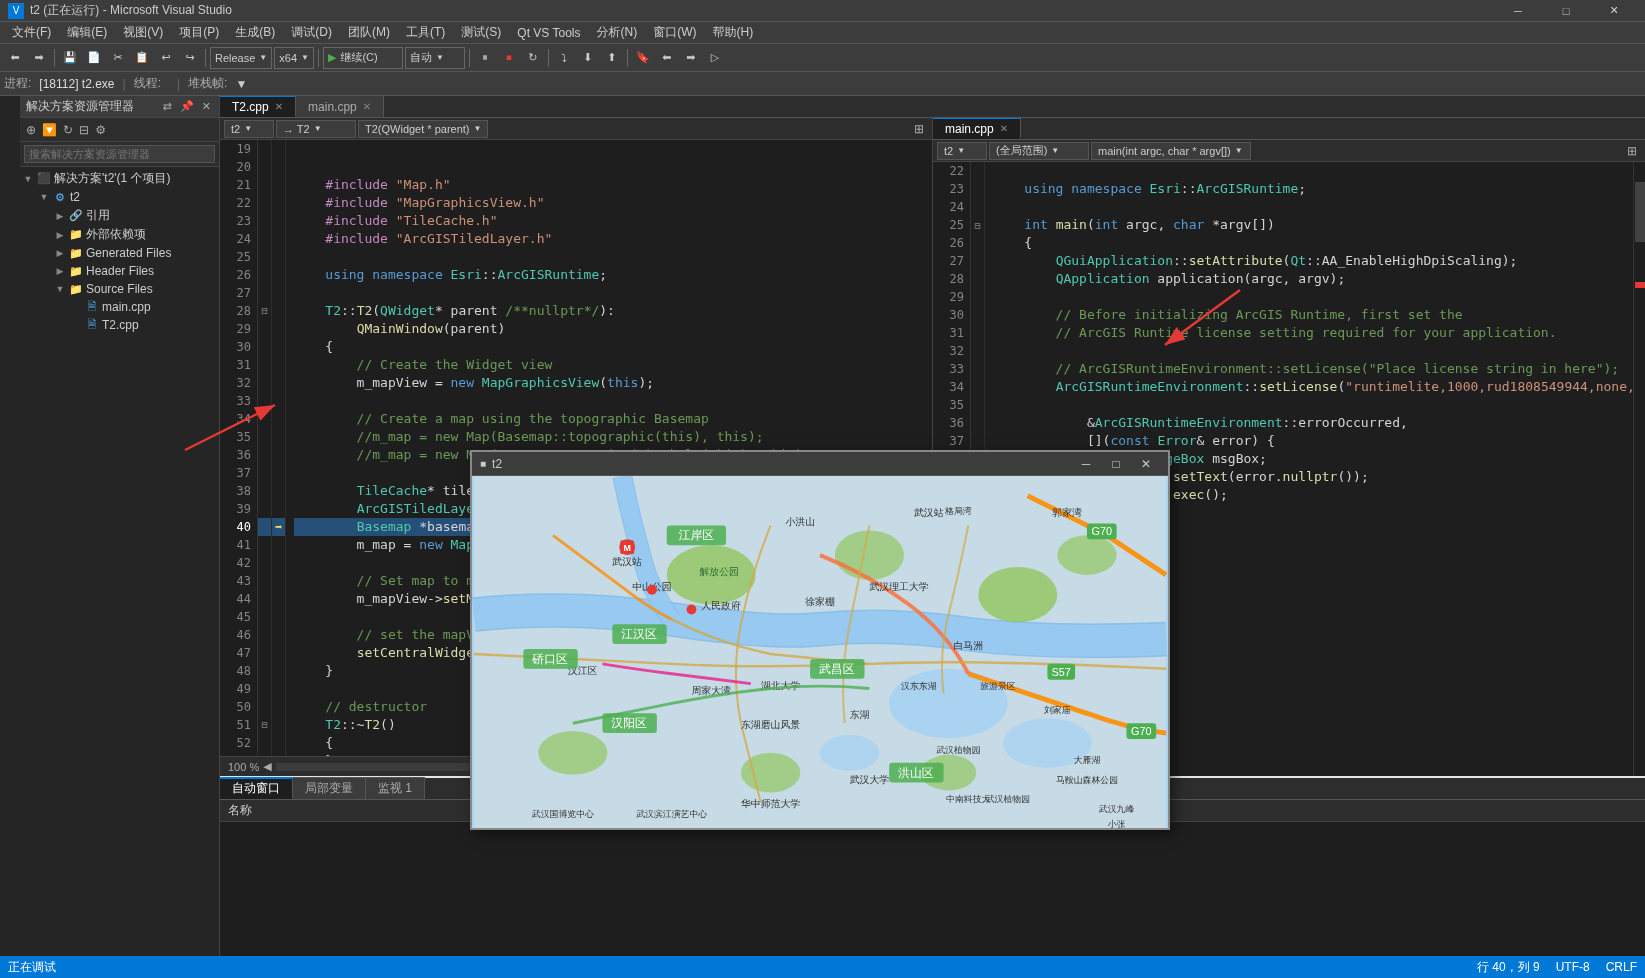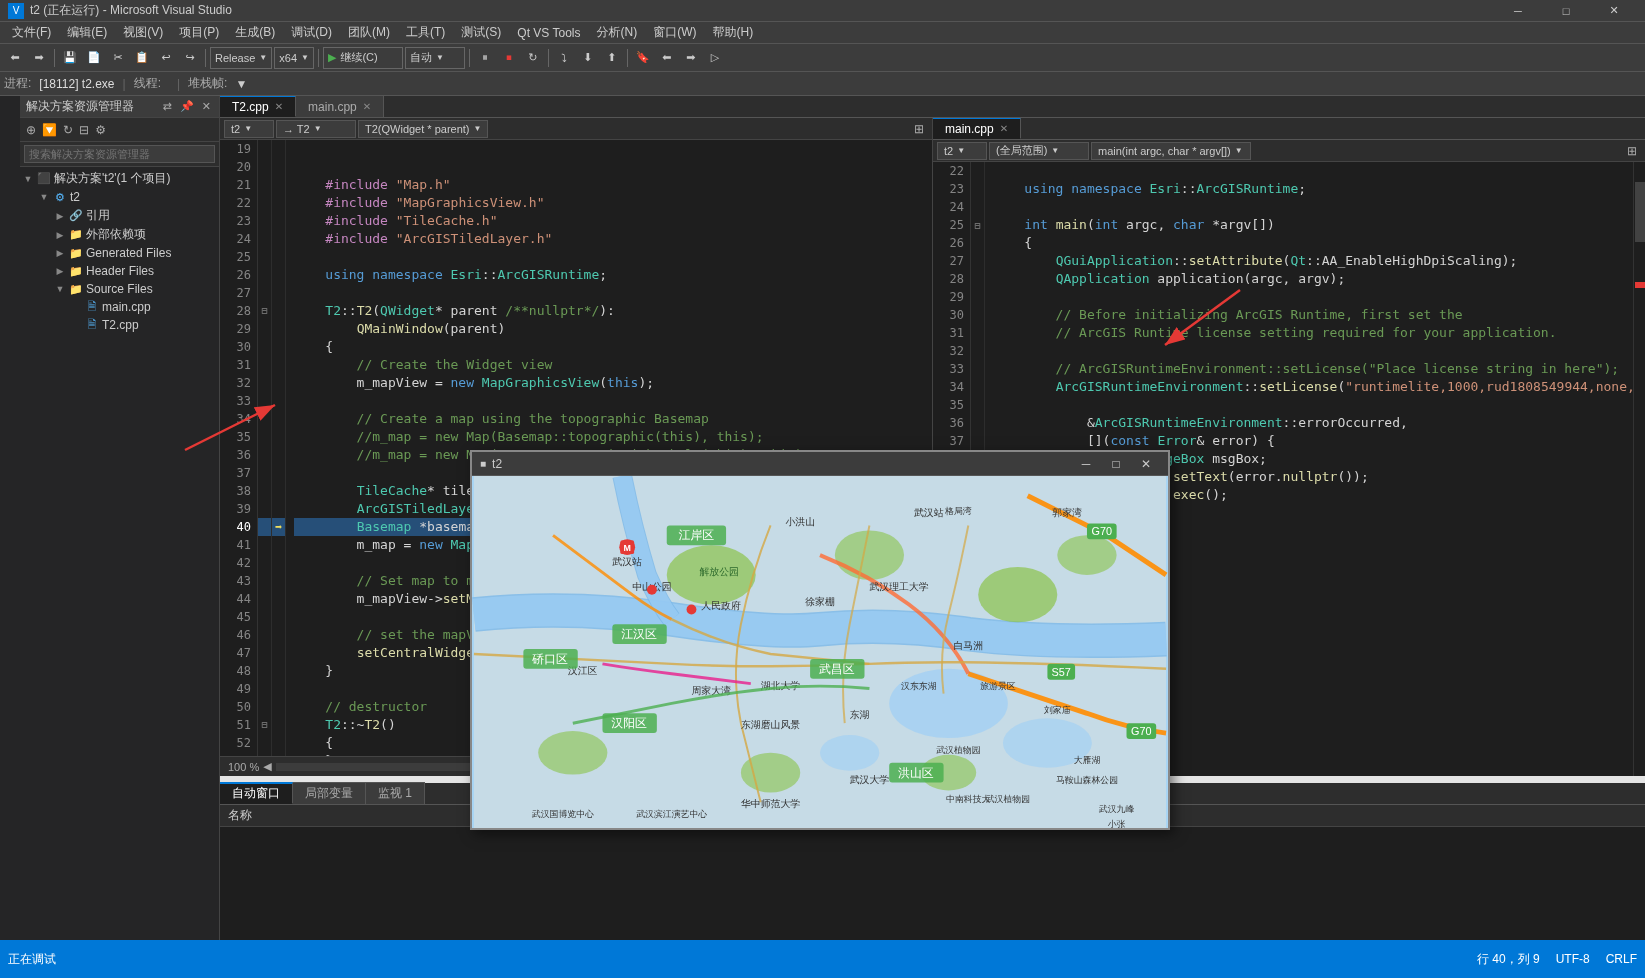--- a/index.html
+++ b/index.html
@@ -539,21 +539,21 @@
             </div>
 
             <div style="width:12px;background:#1e1e1e;border-left:1px solid #333;position:relative;">
               <div style="position:absolute;top:20px;right:0;width:10px;height:60px;background:#424242;"></div>
               <div style="position:absolute;top:120px;right:0;width:10px;height:6px;background:#e53935;"></div>
             </div>
           </div>
         </div>
       </div>
 
-      <div style="height:180px;background:#252526;border-top:7px solid #e5e5e5;display:flex;flex-direction:column;">
+      <div style="height:180px;background:#252526;border-top:2px solid #e5e5e5;display:flex;flex-direction:column;">
         <div style="height:22px;background:#2d2d2d;display:flex;align-items:flex-end;border-bottom:1px solid #555;">
           <div class="editor-tab active" style="font-size:12px;">
             <span>自动窗口</span>
           </div>
           <div class="editor-tab" style="font-size:12px;">
             <span>局部变量</span>
           </div>
           <div class="editor-tab" style="font-size:12px;">
             <span>监视 1</span>
           </div>
@@ -567,21 +567,21 @@
               </tr>
             </thead>
             <tbody>
             </tbody>
           </table>
         </div>
       </div>
     </div>
   </div>
 
-  <div style="height:38px;background:#0078d7;display:flex;align-items:center;padding:0 8px;font-size:12px;color:#fff;gap:16px;position:absolute;bottom:0;left:0;right:0;">
+  <div style="height:22px;background:#0078d7;display:flex;align-items:center;padding:0 8px;font-size:12px;color:#fff;gap:16px;position:absolute;bottom:0;left:0;right:0;">
     <span>正在调试</span>
     <span style="flex:1;"></span>
     <span>行 40，列 9</span>
     <span>UTF-8</span>
     <span>CRLF</span>
   </div>
 
   <svg style="position:absolute;left:180px;top:395px;width:120px;height:60px;z-index:50;pointer-events:none;">
     <defs>
       <marker id="arrowhead-left" markerWidth="8" markerHeight="6" refX="8" refY="3" orient="auto">

